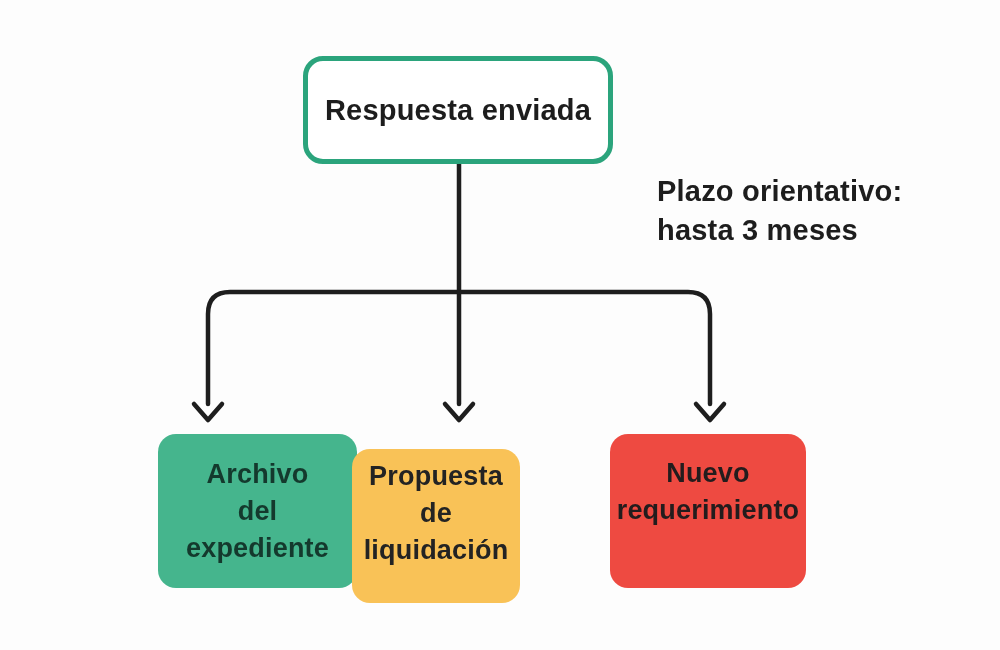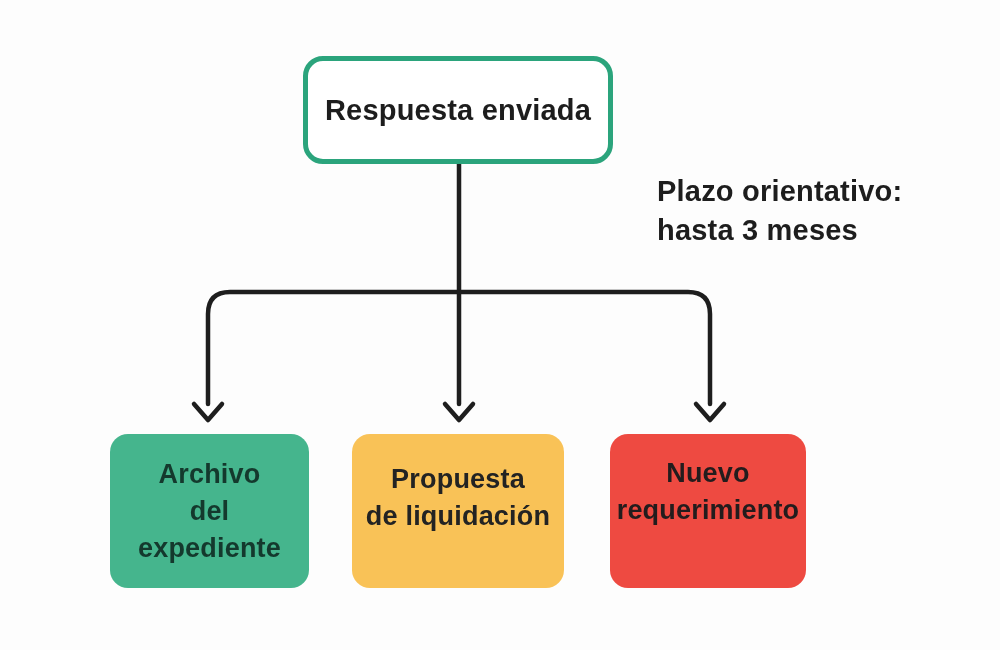--- a/index.html
+++ b/index.html
@@ -57,21 +57,21 @@
   .branch-node {
     top: 434px;
     height: 154px;
     border-radius: 18px;
   }
   .branch-node .node-label {
     font-size: 27px;
     line-height: 37px;
   }
   .branch-archivo   { left: 110px; width: 199px; }
-  .branch-propuesta { left: 352px; width: 212px; padding-bottom: 26px; }
+  .branch-propuesta { left: 352px; width: 168px; padding-bottom: 26px; margin-top: 15px; }
   .branch-nuevo     { left: 610px; width: 196px; padding-bottom: 38px; }
 </style>
 </head>
 <body>
 
 <div class="canvas">
 
   <svg class="connectors" viewBox="0 0 1000 650" fill="none">
 
     <path d="M 459 144 L 459 404" stroke-width="4.5" stroke-linecap="round" stroke="#1e1e1e"></path>
@@ -85,21 +85,21 @@
     <path d="M 696 404 L 710 420 L 724 404" stroke-width="4.5" stroke-linecap="round" stroke-linejoin="round" stroke="#1e1e1e"></path>
   </svg>
 
   <div class="node root-node" style="border-color: rgb(43, 164, 124);">
     <span class="node-label">Respuesta enviada</span>
   </div>
 
   <div class="annotation">Plazo orientativo:
 hasta 3 meses</div>
 
-  <div class="node branch-node branch-archivo" style="background-color: rgb(69, 181, 141);">
+  <div class="node branch-node branch-archivo" style="background-color: rgb(69, 181, 141); margin-left: 48px;">
     <span class="node-label" style="color: rgb(20, 57, 45);">Archivo
 del
 expediente</span>
   </div>
 
   <div class="node branch-node branch-propuesta" style="background-color: rgb(249, 194, 87);">
     <span class="node-label" style="color: rgb(35, 35, 35);">Propuesta
 de liquidación</span>
   </div>
 

